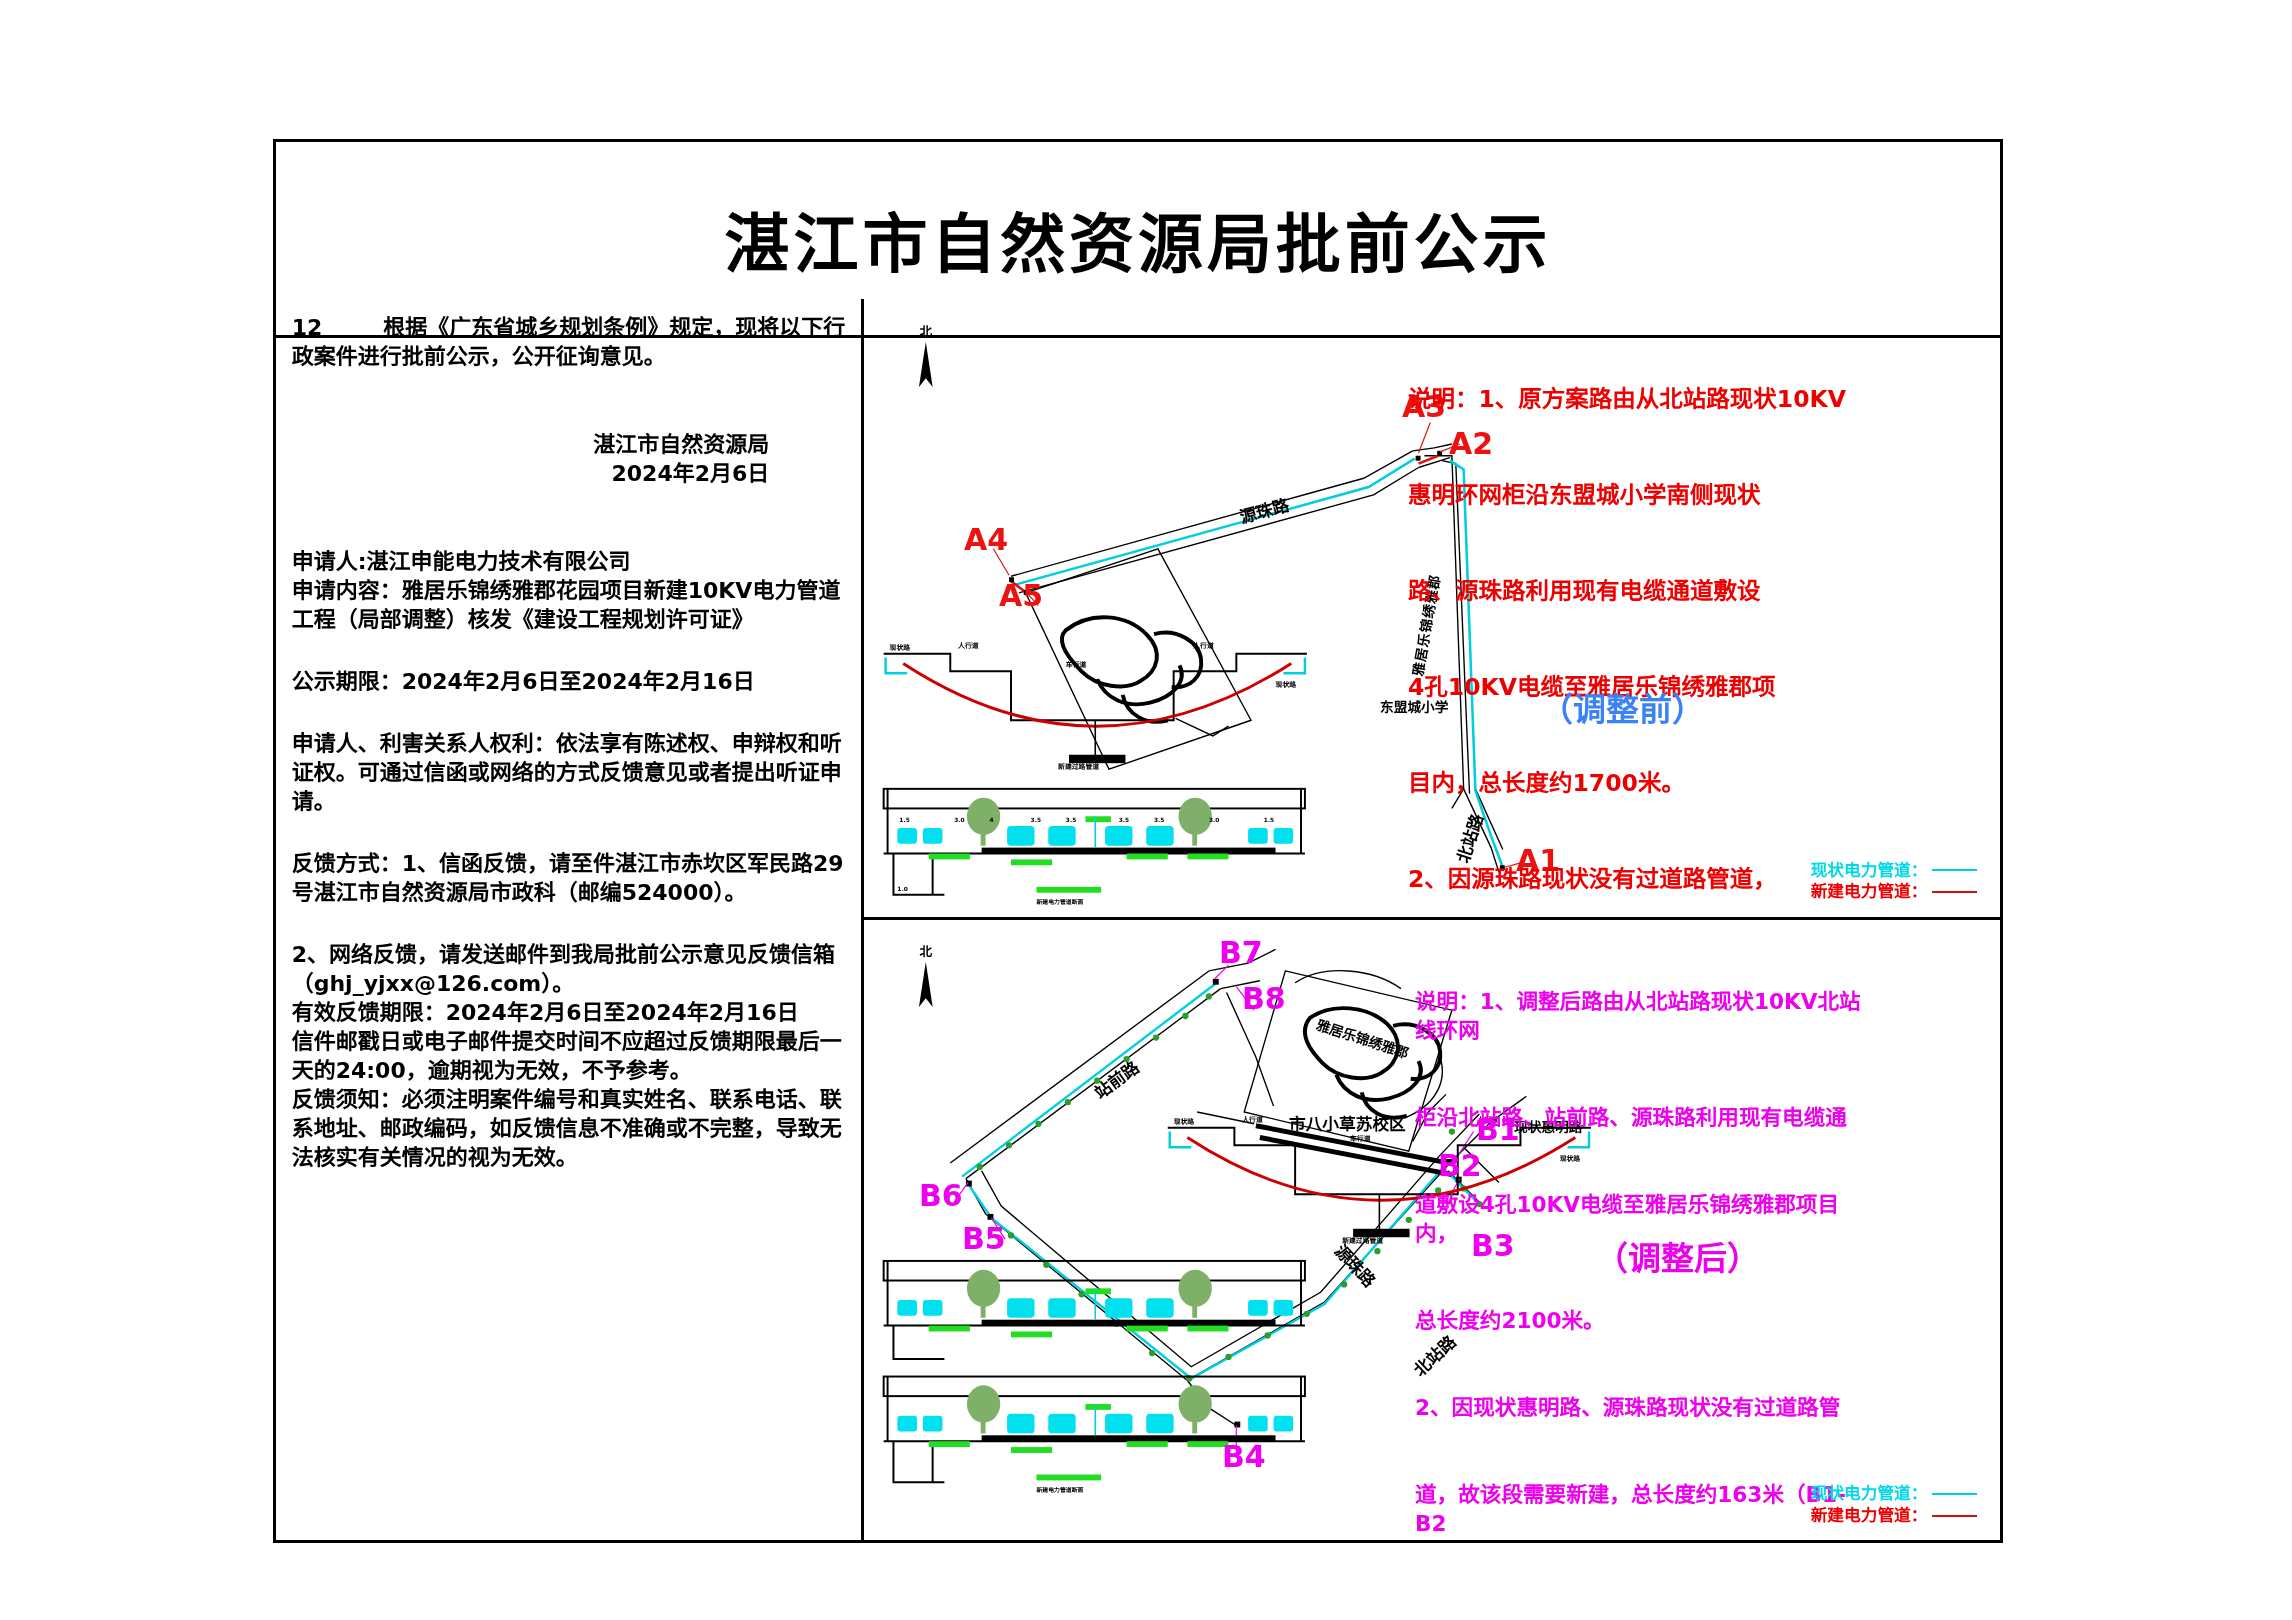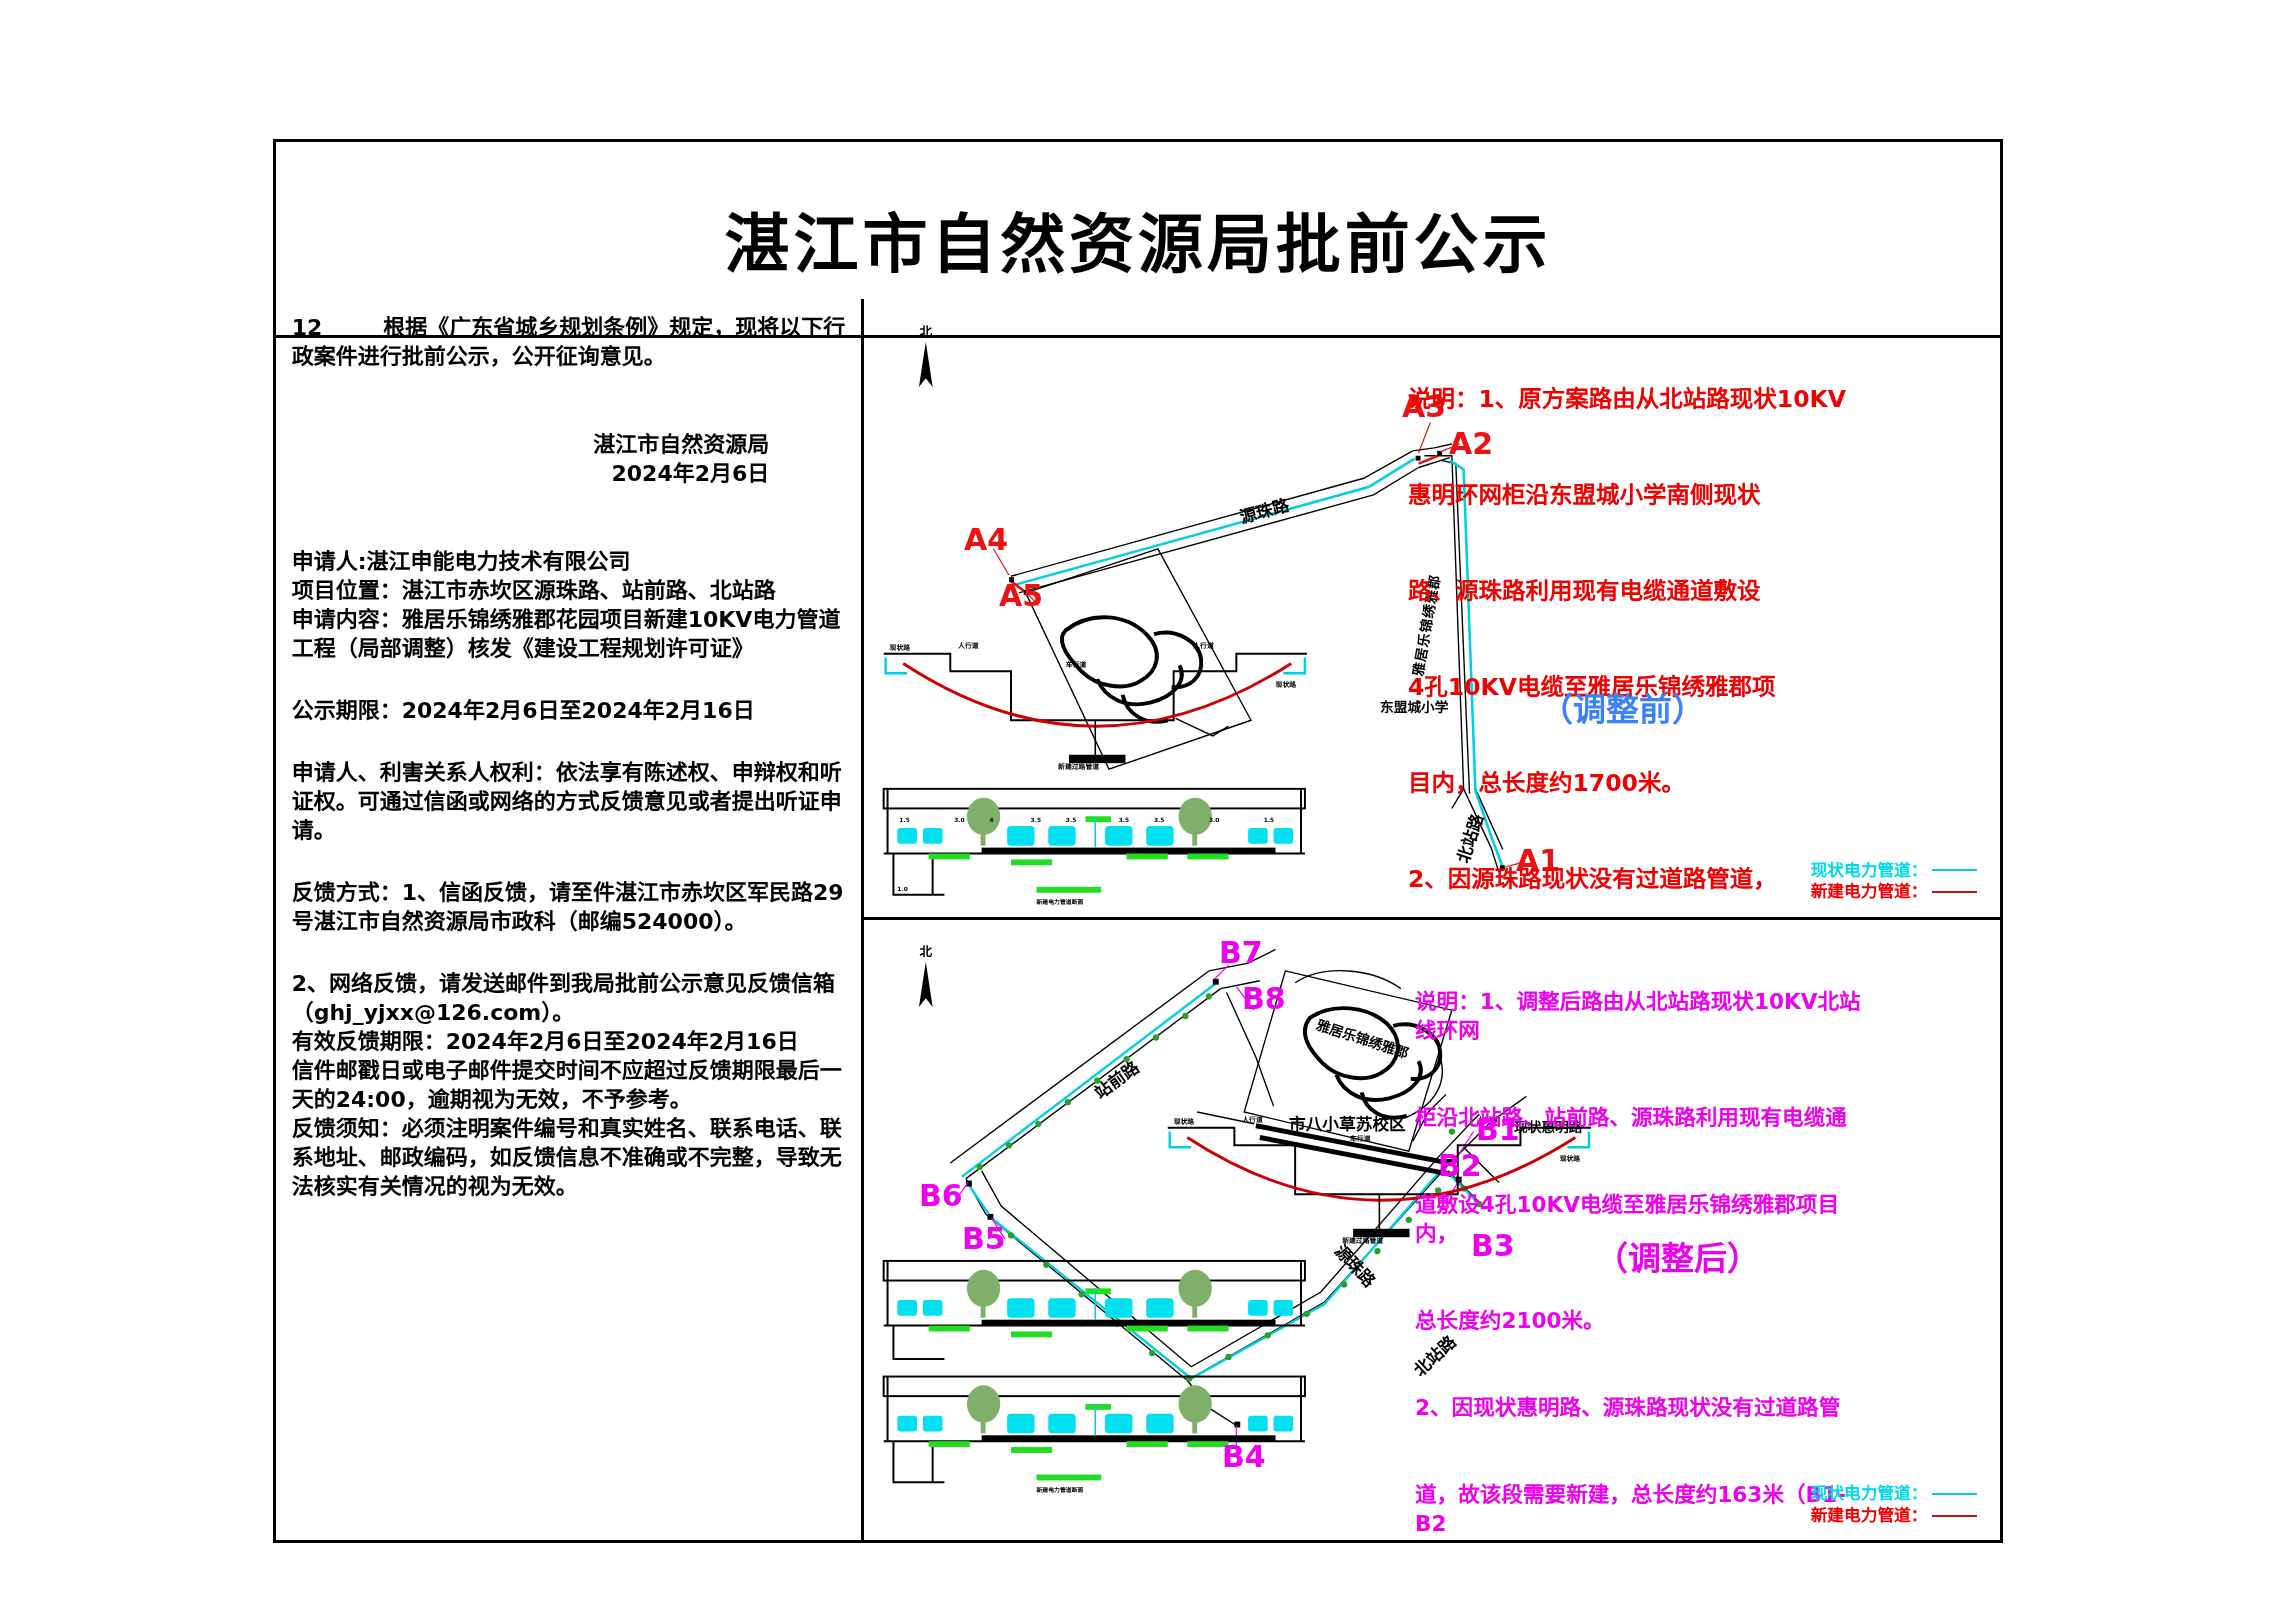--- a/index.html
+++ b/index.html
@@ -135,21 +135,20 @@
 
   <div id="body-row">
 
     <div id="left-col">
       <div class="tx"><span>12</span><span style="display:inline-block;width:61px"></span><span>根据《广东省城乡规划条例》规定，现将以下行政案件进行批前公示，公开征询意见。</span></div>
       <div class="gap-l"></div>
       <div class="tx right-al">湛江市自然资源局</div>
       <div class="tx right-al">2024年2月6日</div>
       <div class="gap-l"></div>
       <div class="tx">申请人:湛江申能电力技术有限公司</div>
-      <div class="tx">项目位置：湛江市赤坎区源珠路、站前路、北站路</div>
       <div class="tx">申请内容：雅居乐锦绣雅郡花园项目新建10KV电力管道工程（局部调整）核发《建设工程规划许可证》</div>
       <div class="gap-m"></div>
       <div class="tx">公示期限：2024年2月6日至2024年2月16日</div>
       <div class="gap-m"></div>
       <div class="tx">申请人、利害关系人权利：依法享有陈述权、申辩权和听证权。可通过信函或网络的方式反馈意见或者提出听证申请。</div>
       <div class="gap-m"></div>
       <div class="tx">反馈方式：1、信函反馈，请至件湛江市赤坎区军民路29号湛江市自然资源局市政科（邮编524000）。</div>
       <div class="gap-m"></div>
       <div class="tx">2、网络反馈，请发送邮件到我局批前公示意见反馈信箱（ghj_yjxx@126.com）。</div>
       <div class="tx">有效反馈期限：2024年2月6日至2024年2月16日</div>

